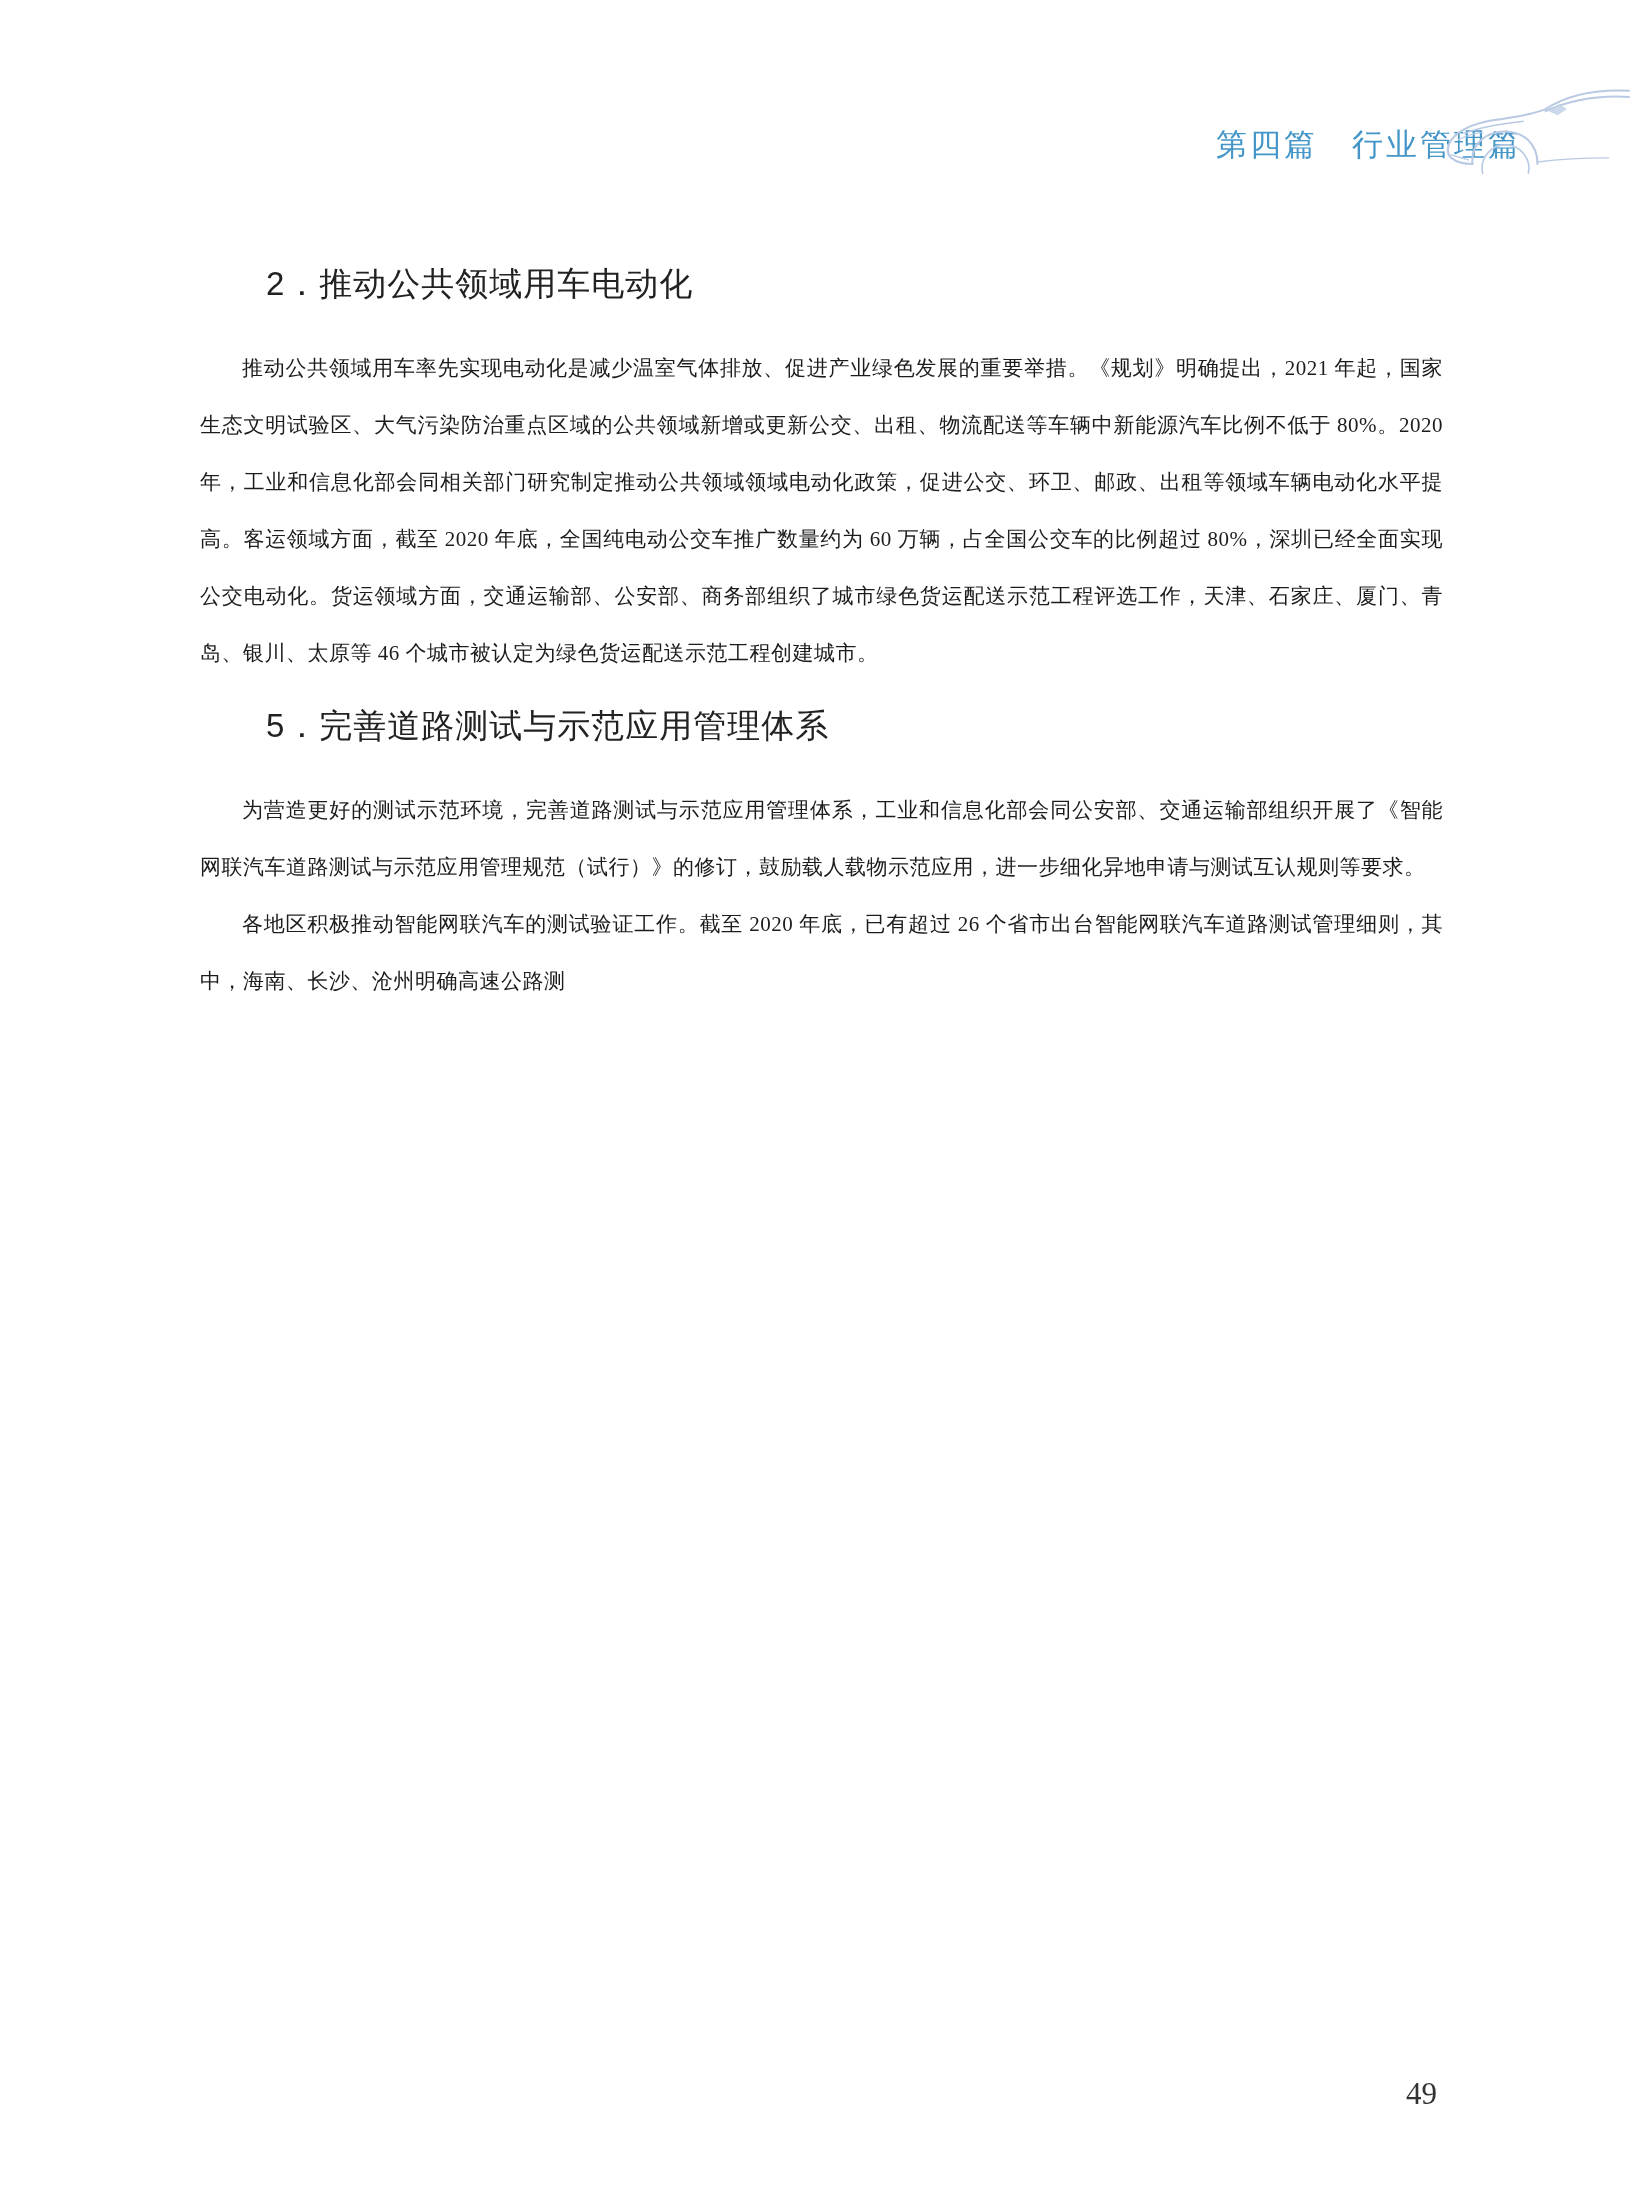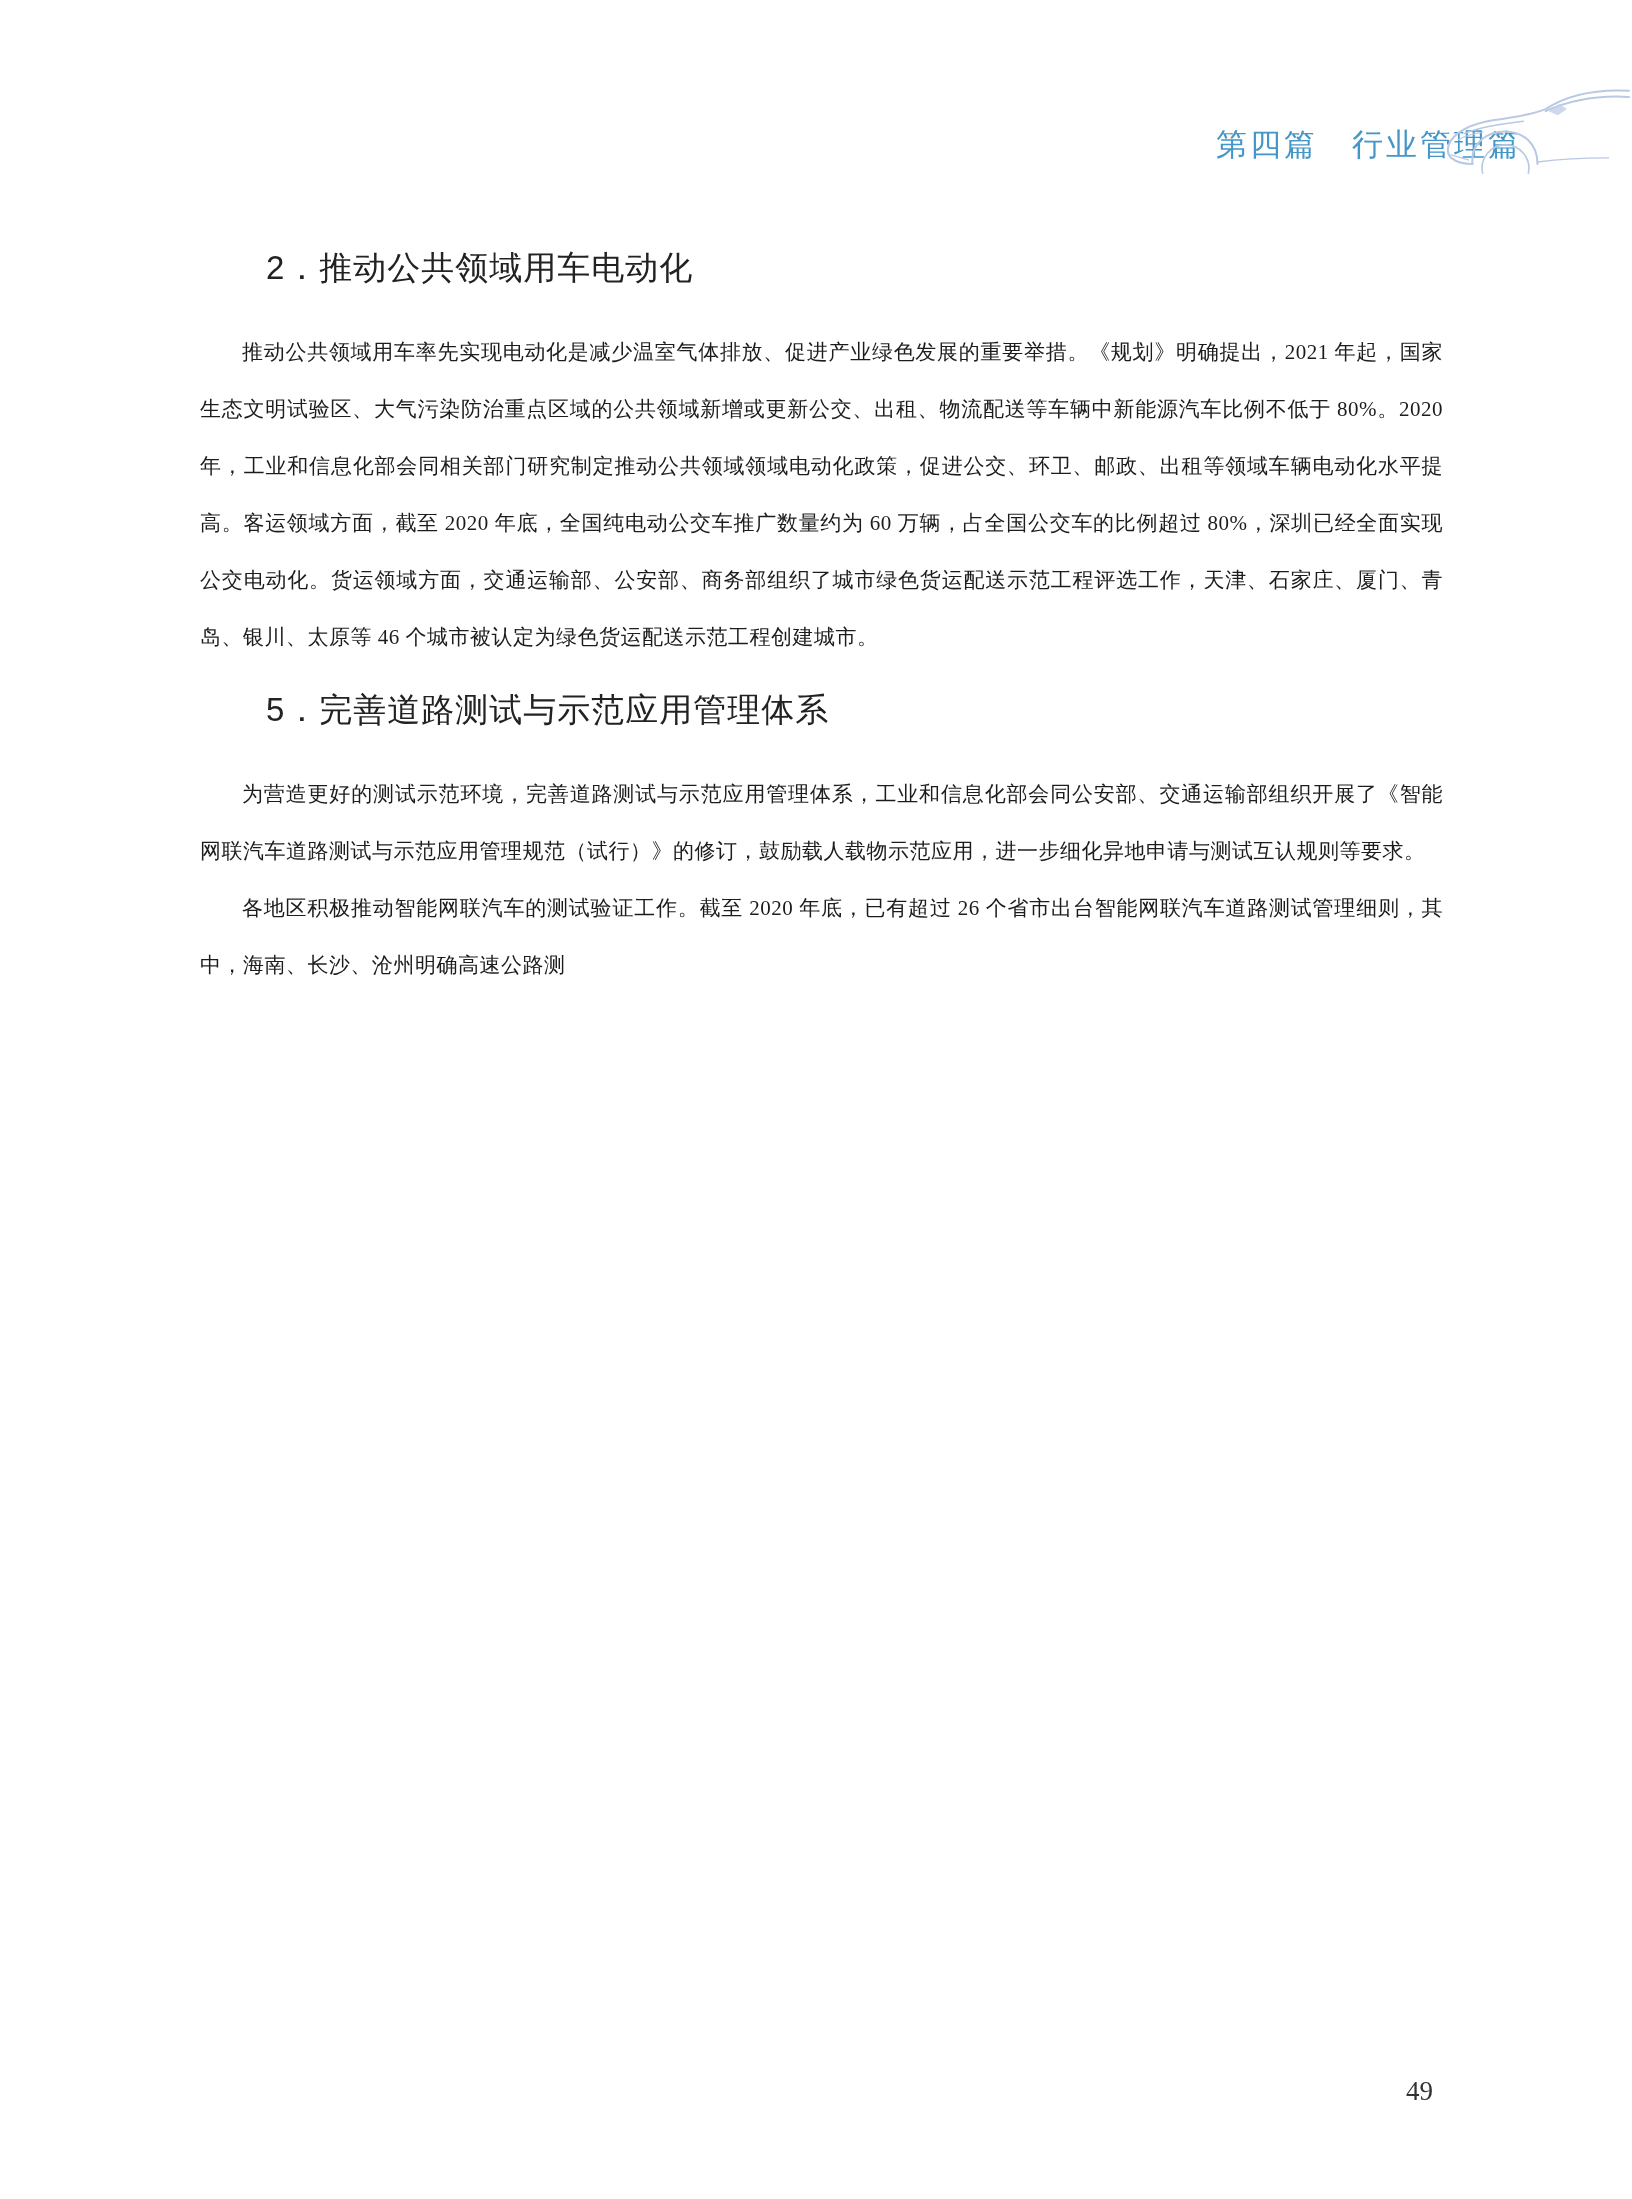--- a/index.html
+++ b/index.html
@@ -43,37 +43,37 @@
   .sec-heading {
     font-family: "Liberation Sans", sans-serif;
     font-weight: 500;
     font-size: 33px;
     line-height: 44px;
     color: #222222;
     padding-left: 66px;
     margin: 22px 0 34px 0;
     letter-spacing: 1px;
   }
-  .sec-heading.first { margin-top: 0; }
+  .sec-heading.first { margin-top: 16px; }
   .para {
     font-size: 21px;
     line-height: 57px;
     text-align: justify;
     text-justify: inter-ideograph;
     text-indent: 2em;
     margin: 0;
     letter-spacing: 0.5px;
   }
 
   
   .page-number {
     position: absolute;
     left: 1406px;
     top: 2076px;
-    font-size: 27px;
+    font-size: 31px;
     color: #333333;
     font-family: "Liberation Serif", serif;
   }
 </style>
 </head>
 <body>
 
 <div class="page">
 
   <div class="header-band">

